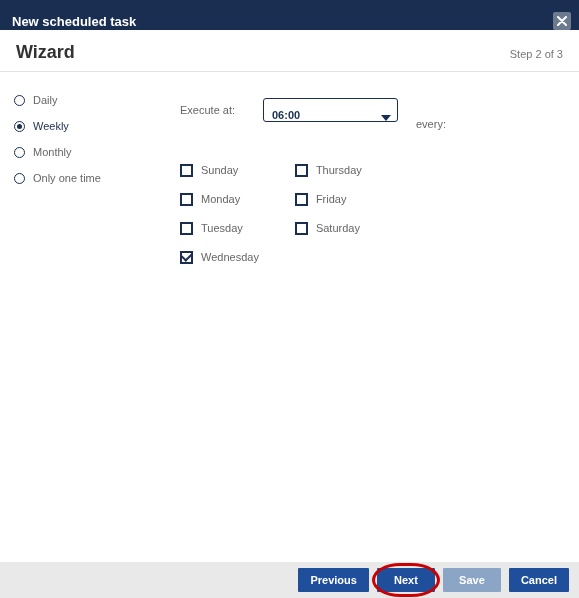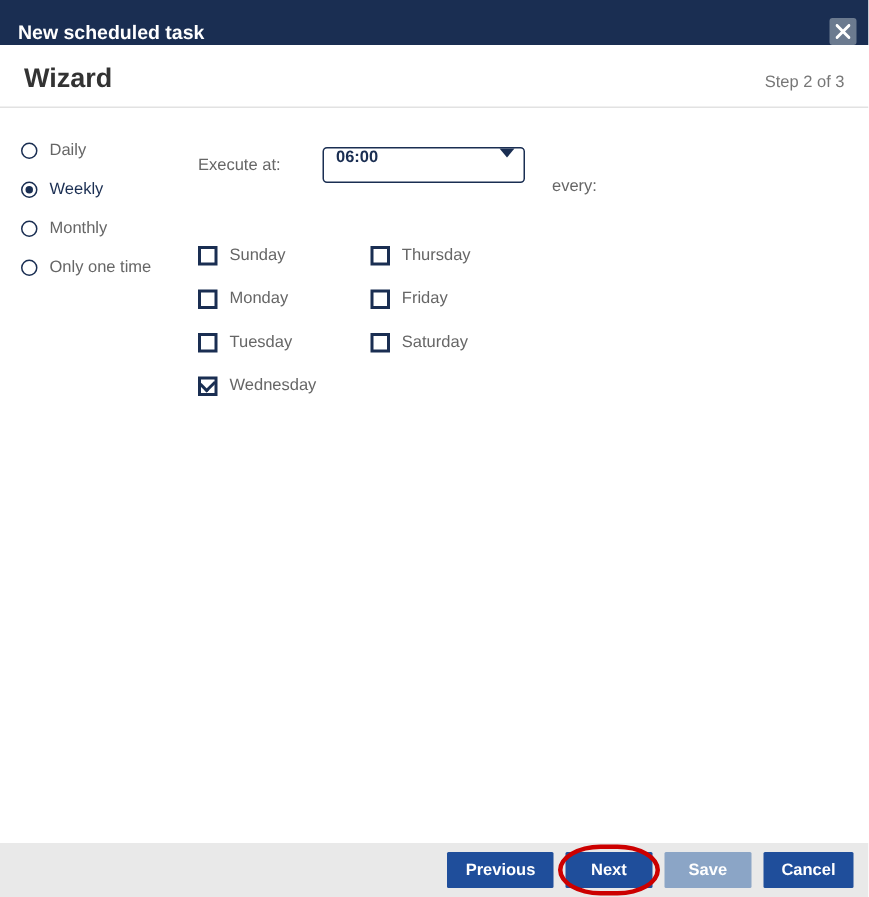--- a/index.html
+++ b/index.html
@@ -47,20 +47,21 @@
     font-weight: bold;
     color: #333;
   }
   .step-indicator {
     font-size: 11px;
     color: #777;
   }
   .body-area {
     display: flex;
     padding: 18px 10px 10px 14px;
+    gap: 48px;
   }
   .sidebar {
     width: 112px;
     flex: 0 0 auto;
   }
   .radio-row {
     display: flex;
     align-items: center;
     gap: 8px;
     padding: 4px 0 10px 0;
@@ -91,21 +92,21 @@
     gap: 18px;
     margin-bottom: 34px;
   }
   .field-label { color: #666; font-size: 11px; min-width: 65px; }
   .time-select {
     width: 135px;
     height: 24px;
     border: 1px solid #1a2e52;
     border-radius: 3px;
     display: flex;
-    align-items: flex-start;
+    align-items: flex-end;
     justify-content: space-between;
     padding: 0 6px 0 8px;
     color: #1a2e52;
     font-weight: bold;
     font-size: 11px;
     cursor: pointer;
     background: #fff;
   }
   .time-select .caret {
     width: 0; height: 0;

